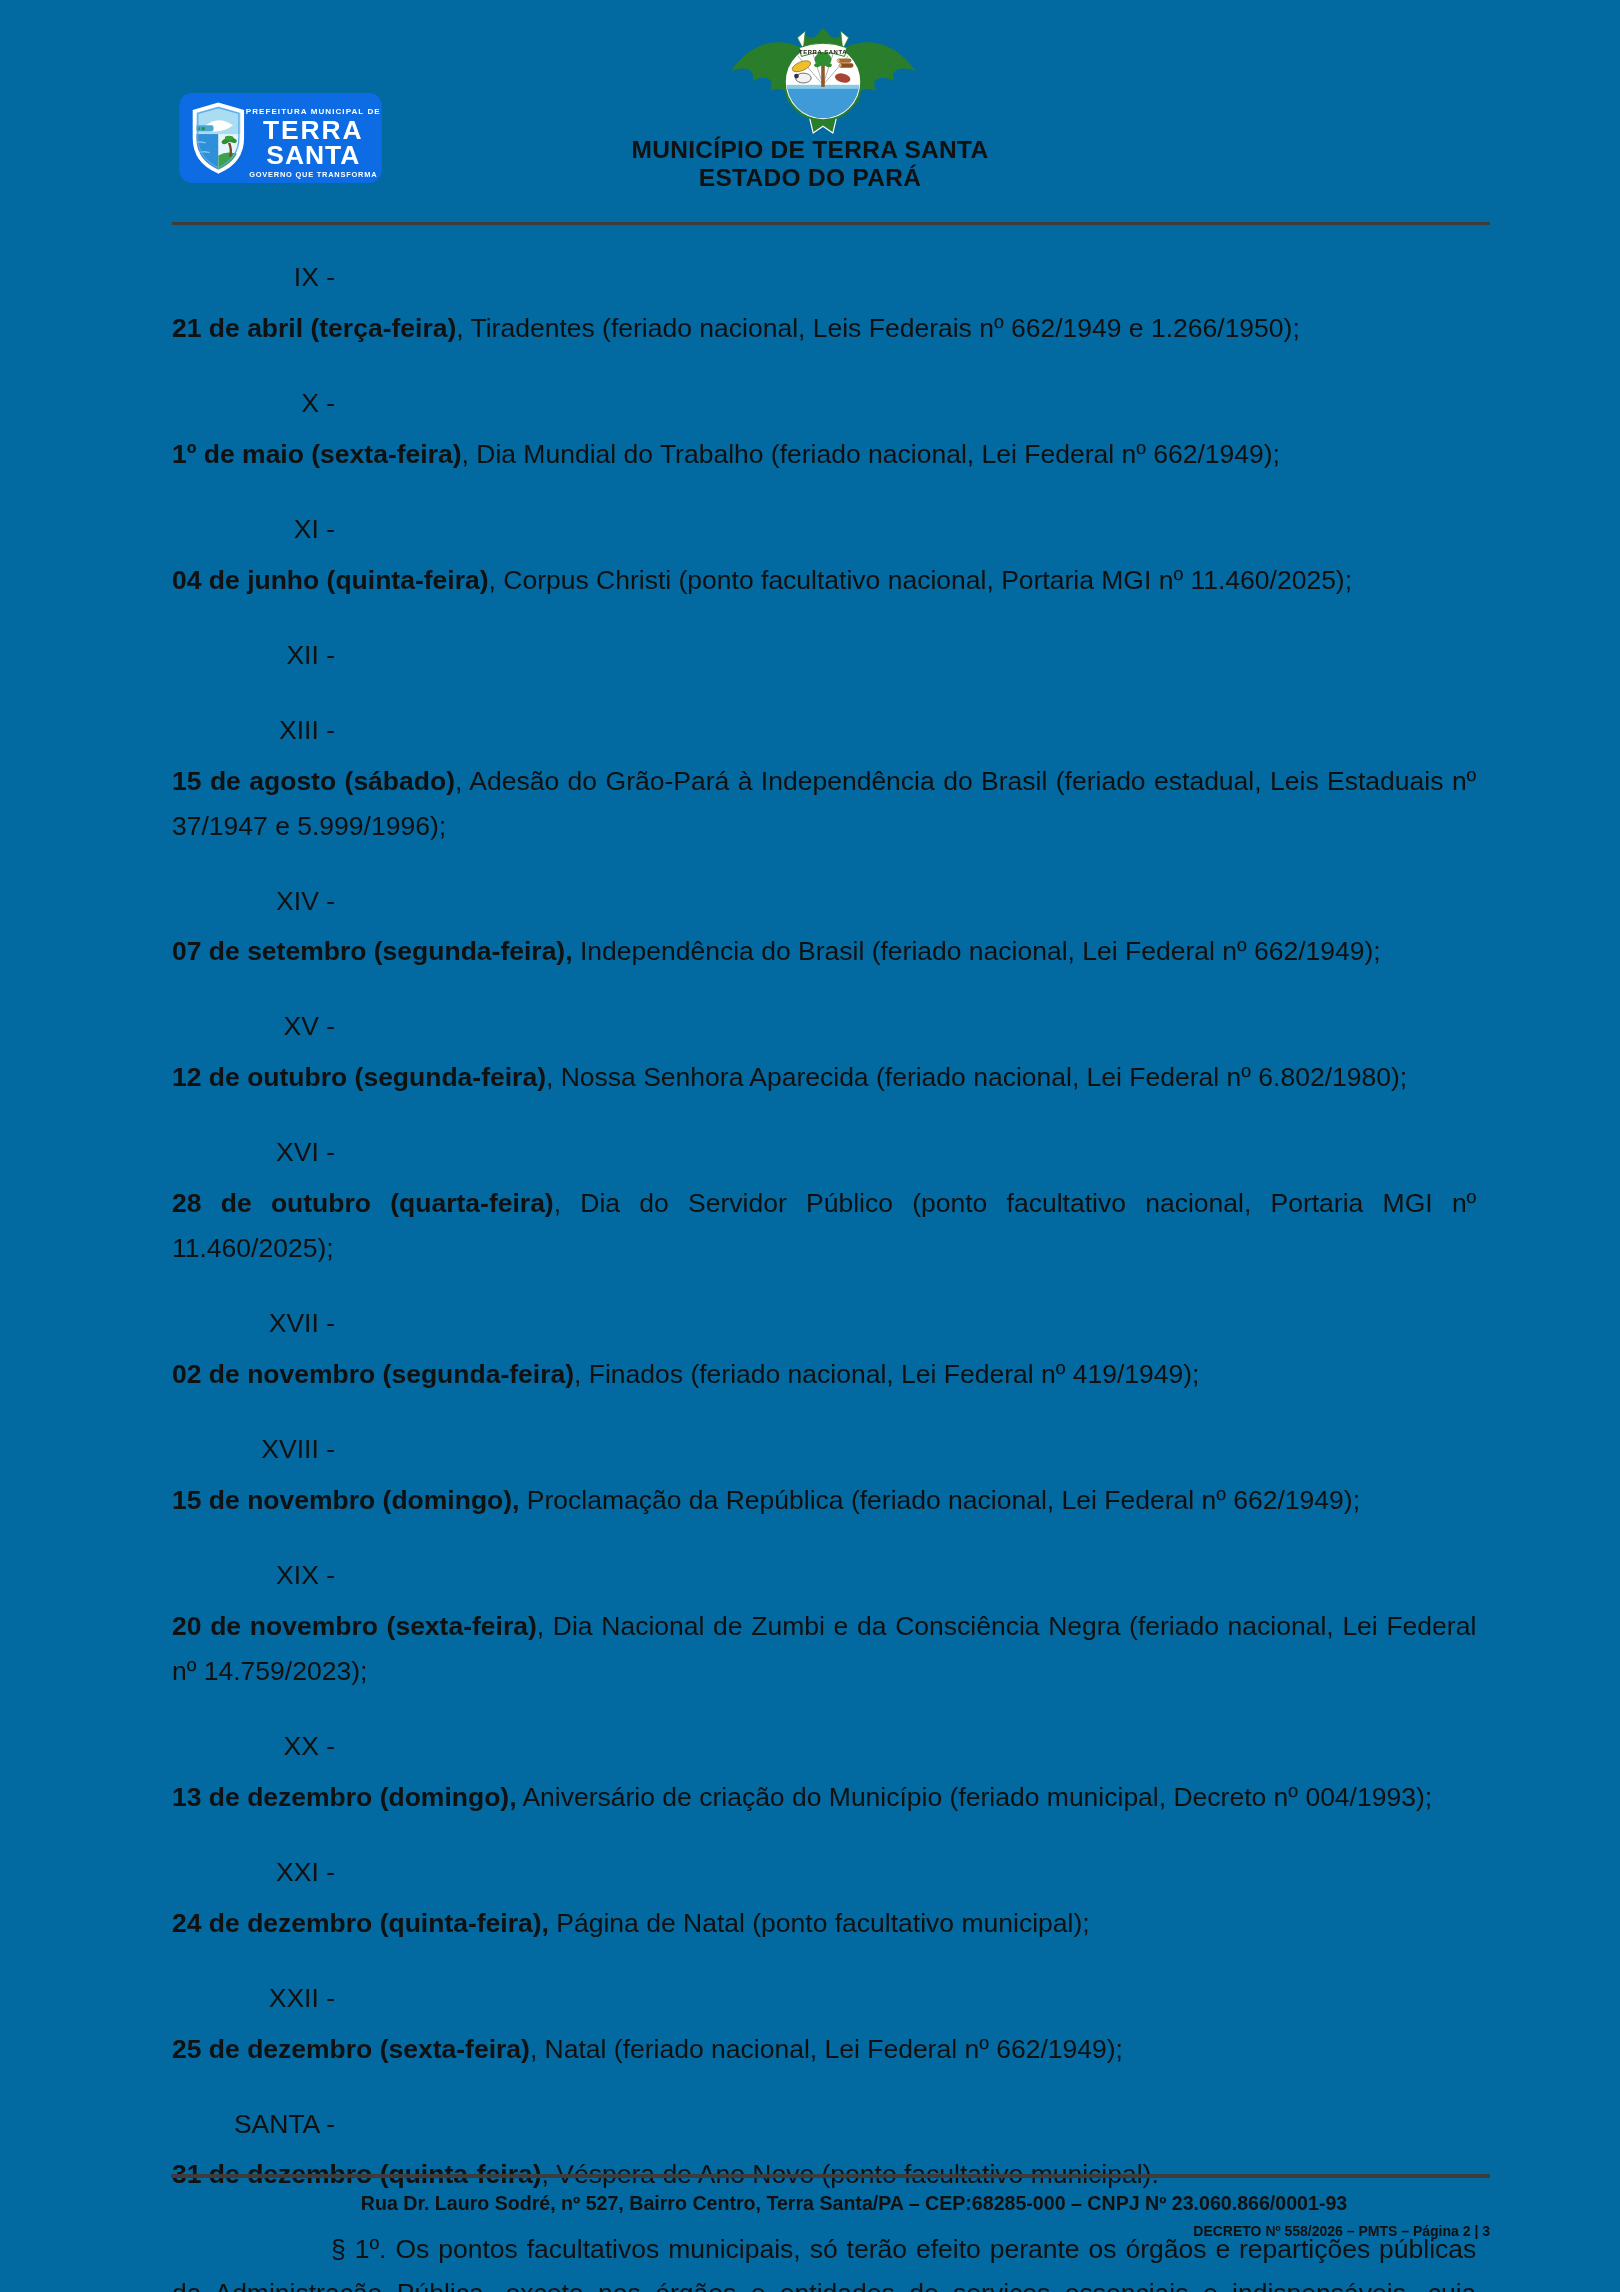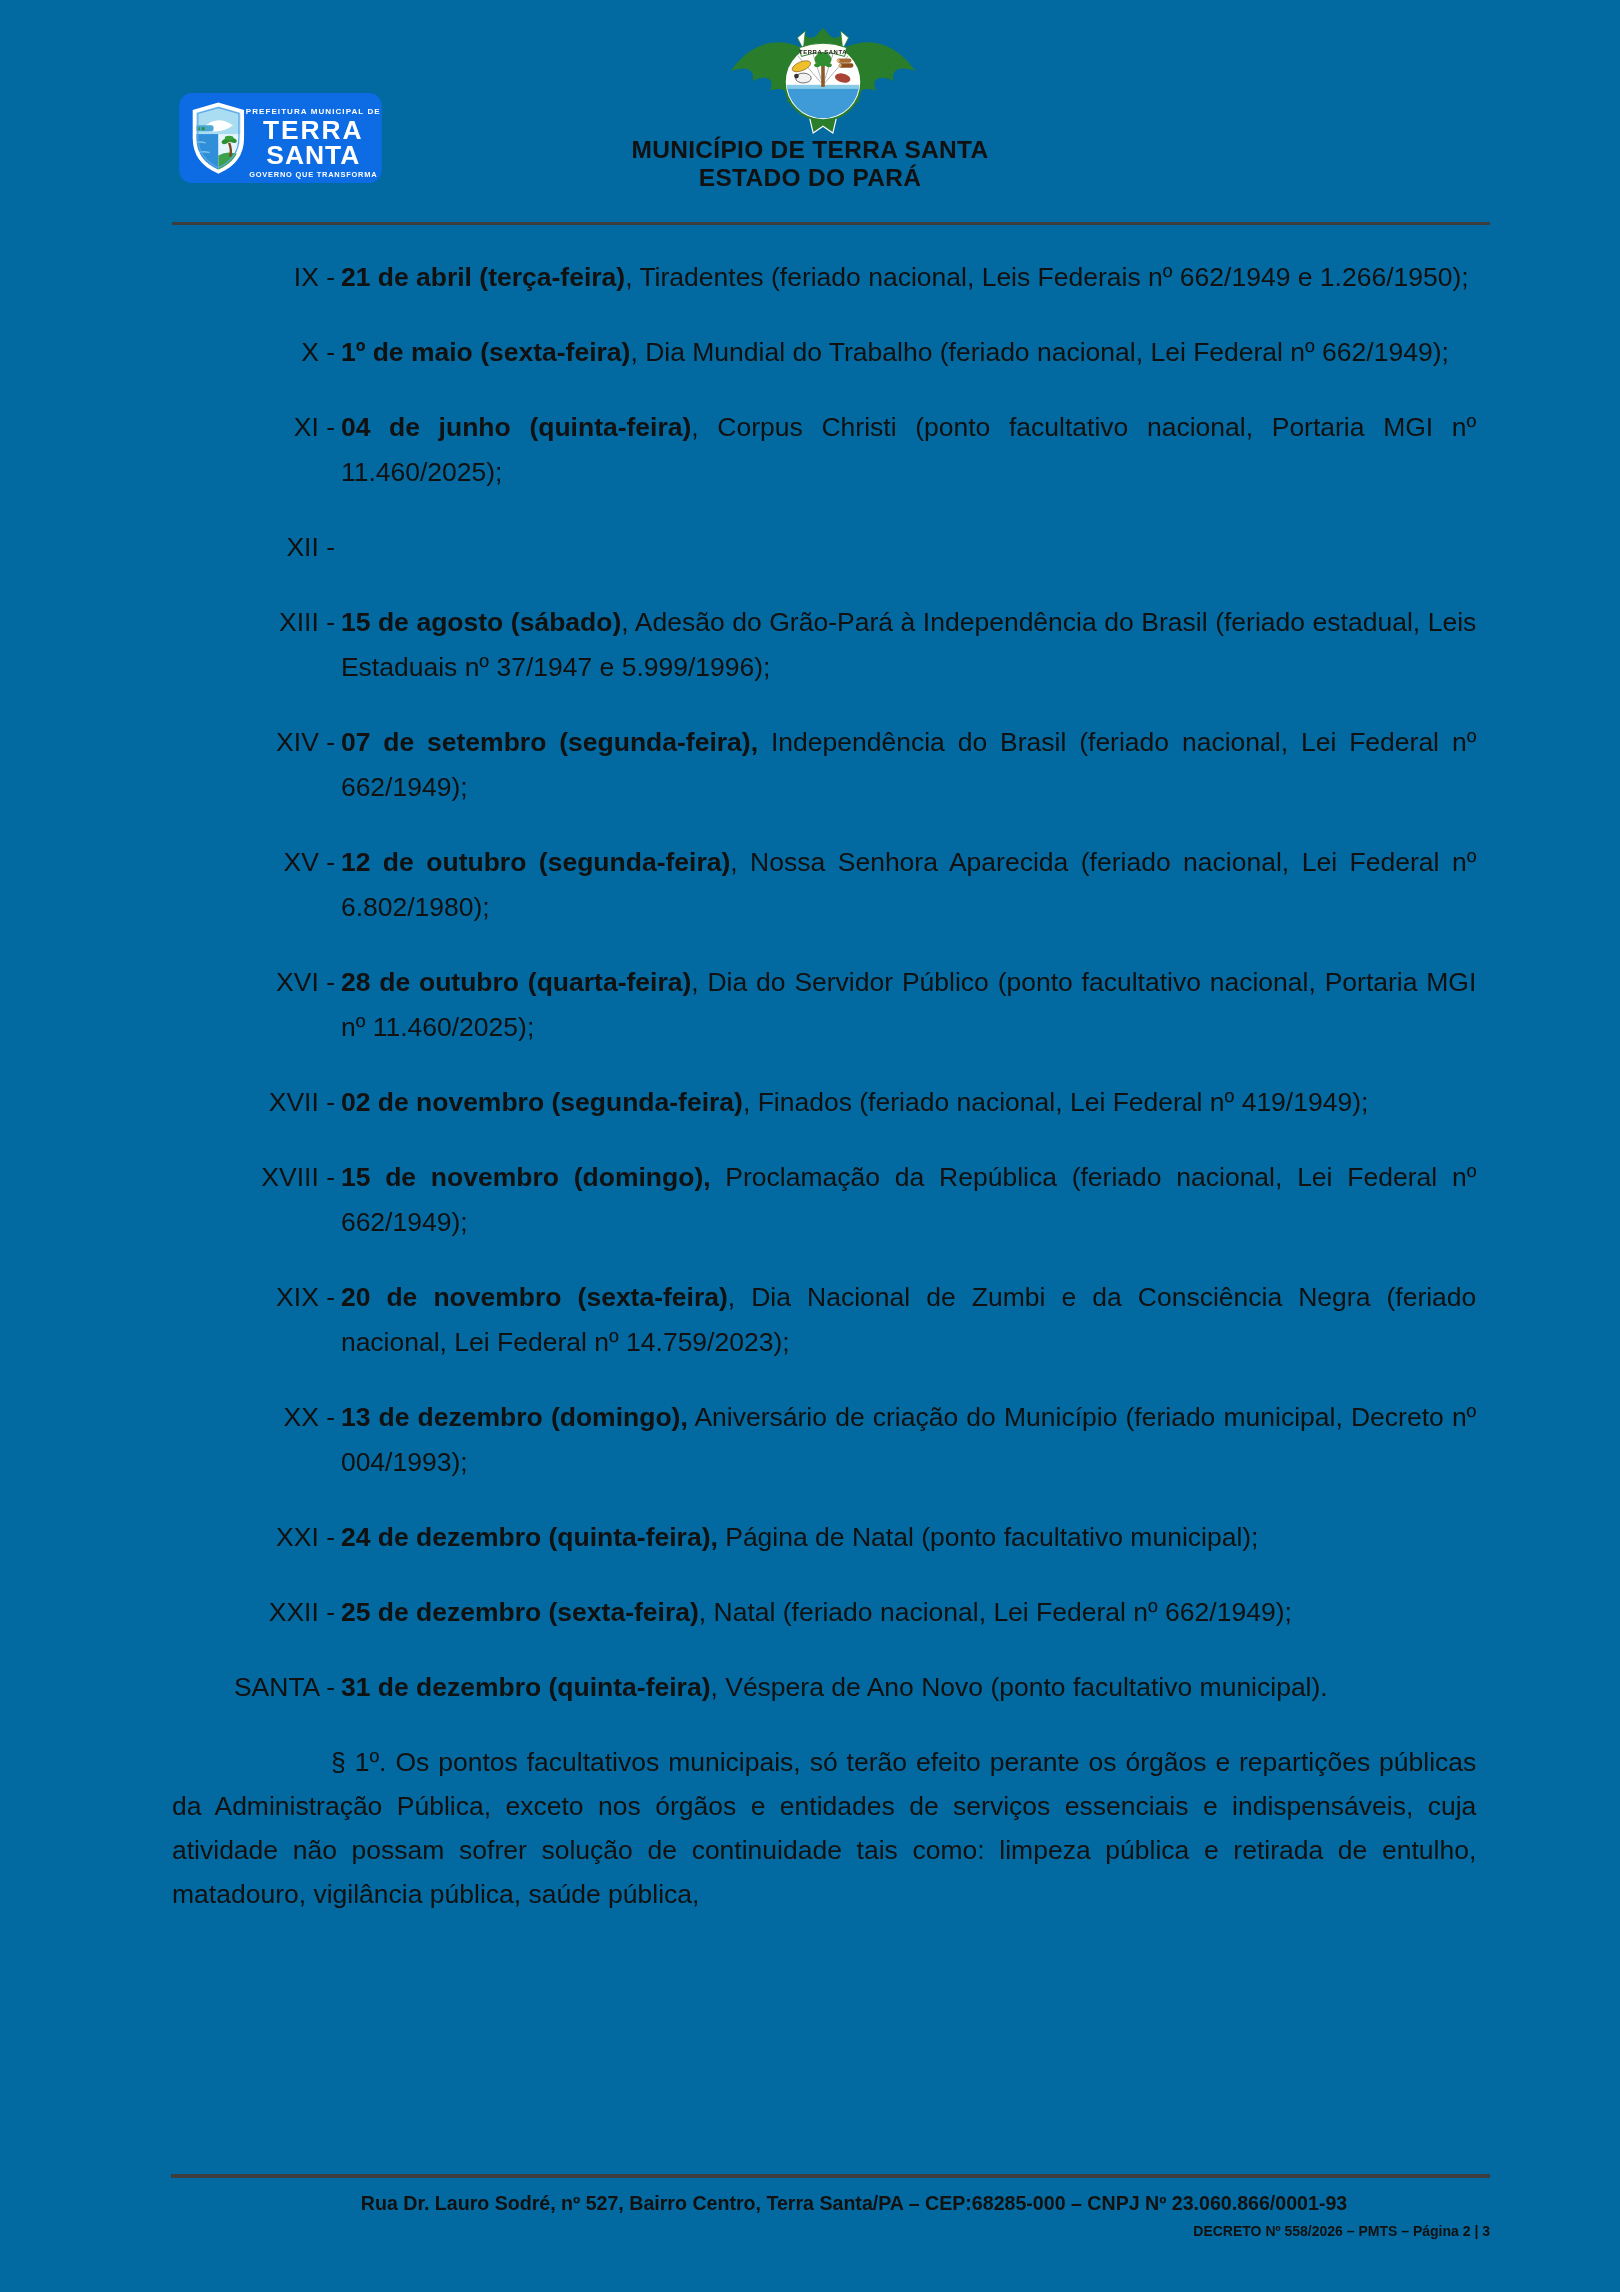--- a/index.html
+++ b/index.html
@@ -29,21 +29,21 @@
   .rule-top{
     position:absolute;left:172px;top:222px;width:1318px;height:2.9px;
     background:var(--rule-color);
   }
   
   .content{
     position:absolute;left:172px;top:255px;width:1318px;
     font-size:26.5px;line-height:45px;
   }
   .holiday-list{margin:0;padding:0;list-style:none;}
-  .item{display:flex;gap:5.9px;margin:0 0 30px 0;}
+  .item{display:flex;gap:5.9px;margin:0 0 30px 0;flex-direction:column;}
   .item-num{flex:none;width:163px;text-align:right;white-space:nowrap;}
   .item-text{flex:1;text-align:justify;padding-right:13.7px;}
   .item-text .d{font-weight:bold;}
   .para{
     margin:15.7px 0 0 0;
     text-align:justify;
     text-indent:159px;
     padding-right:13.7px;
     line-height:44px;
   }

